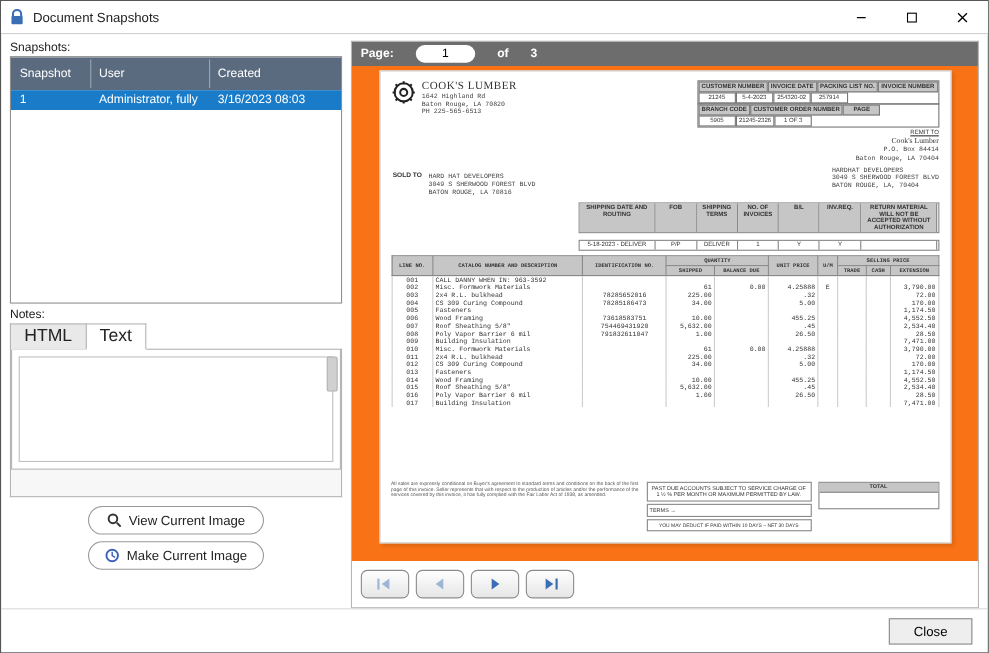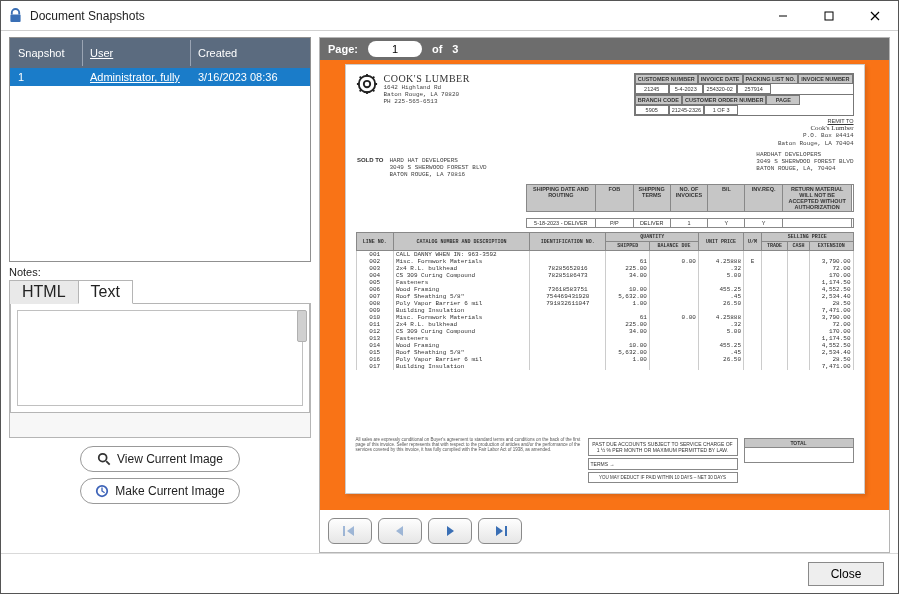--- a/index.html
+++ b/index.html
@@ -13,35 +13,35 @@
   .winbtn svg { width:10px; height:10px; }
   .body { flex:1; display:flex; flex-direction:column; }
   .main { flex:1; display:flex; padding:6px 8px 0 8px; gap:8px; }
   .left { width:302px; display:flex; flex-direction:column; }
   .label { font-size:11px; color:#222; margin-bottom:2px; }
   .snapgrid { border:1px solid #909090; background:#fff; height:225px; overflow:hidden; }
   .ghead { display:flex; background:#5b6b7f; color:#fff; font-size:11px; height:30px; align-items:center; }
   .gh { padding:0 8px; height:100%; display:flex; align-items:center; position:relative; }
   .gh::before { content:""; position:absolute; left:0; top:2px; bottom:2px; width:1px; background:#9aa4b3; }
   .gh:first-child::before { display:none; }
-  .gw1{ width:72px; } .gw2{ width:108px;text-decoration:underline; } .gw3{ flex:1; }
+  .gw1{ width:72px; } .gw2{ width:108px; } .gw3{ flex:1; }
   .grow { display:flex; height:18px; font-size:11px; align-items:center; }
   .grow.sel { background:#1a7cc9; color:#fff; }
   .gc { padding:0 8px; overflow:hidden; white-space:nowrap; }
   .notesarea { margin-top:4px; }
   .tabhost { border:1px solid #b5b5b5; border-top:none; height:135px; background:#f7f7f7; position:relative; }
   .tabs { display:flex; position:relative; z-index:2; }
   .tab { border:1px solid #b5b5b5; background:#e9e9e9; font-size:16px; padding:2px 12px; border-bottom:none; margin-right:-1px;}
   .tab.active { background:#fff; border-bottom:1px solid #fff; }
   .tabbody { border:1px solid #b5b5b5; background:#fff; height:110px; margin-top:-1px; padding:6px; position:relative; }
   .txtbox { width:100%; height:100%; border:1px solid #c0c0c0; background:#fff; resize:none; }
   .btncol { display:flex; flex-direction:column; align-items:center; gap:6px; margin-top:8px; }
   .pillbtn { width:160px; height:26px; border:1px solid #999; border-radius:13px; background:#fff; display:flex; align-items:center; justify-content:center; gap:6px; font-size:12px; cursor:pointer; }
   .right { flex:1; display:flex; flex-direction:column; border:1px solid #b5b5b5; }
-  .pagerbar { height:22px; background:#6d6d6d; color:#fff; display:flex; align-items:center; padding:0 8px; font-size:11px; font-weight:bold; gap:10px;}
+  .pagerbar { height:22px; background:#6d6d6d; color:#fff; display:flex; align-items:center; padding:0 8px; font-size:11px; font-weight:bold; gap:20px;}
   .pageinput { width:54px; height:16px; border:none; border-radius:8px; background:#fff; color:#000; text-align:center; font-size:11px; }
   .docwrap { flex:1; background:#f97316; overflow:hidden; display:flex; justify-content:center; align-items:flex-start; padding:4px; }
   .doc { width:520px; height:430px; background:#fff; border:1px solid #ccc; box-shadow:2px 2px 4px rgba(0,0,0,0.12); position:relative; font-size:6.5px; color:#333; padding:8px 10px 10px 10px; }
   .navs { display:flex; gap:6px; padding:8px; }
   .navbtn { width:44px; height:26px; border:1px solid #8a8a8a; border-radius:6px; display:flex; align-items:center; justify-content:center; background:linear-gradient(#fefefe,#e6e6e6); cursor:pointer; }
   .navbtn svg { width:18px; height:14px; }
   .navdis svg { opacity:.45; }
   .footer { height:40px; display:flex; align-items:center; justify-content:flex-end; padding:0 14px; border-top:1px solid #d9d9d9;}
   .closebtn { width:76px; height:24px; border:1px solid #8a8a8a; background:#eee; font-size:12px; cursor:pointer; }
   .scrollthumb { position:absolute; right:2px; top:6px; width:10px; height:32px; background:#d0d0d0; border:1px solid #b0b0b0; border-radius:2px;}
@@ -97,31 +97,32 @@
             <path d="M1 1l8 8M9 1l-8 8" stroke="#000" stroke-width="1.2"></path>
           </svg>
         </div>
     </div>
   </div>
 
   <div class="body">
     <div class="main">
 
       <div class="left">
+        <div class="label">Snapshots:</div>
         <div class="snapgrid">
           <div class="ghead">
             <div class="gh gw1">Snapshot</div>
             <div class="gh gw2">User</div>
             <div class="gh gw3">Created</div>
           </div>
           <div id="snap-rows">
               <div class="grow sel">
                 <div class="gc gw1">1</div>
                 <div class="gc gw2">Administrator, fully</div>
-                <div class="gc gw3">3/16/2023 08:36</div>
+                <div class="gc gw3">3/16/2023 08:03</div>
               </div>
             </div>
         </div>
 
         <div class="notesarea">
           <div class="label">Notes:</div>
           <div class="tabs">
             <div class="tab">HTML</div>
             <div class="tab active">Text</div>
           </div>

